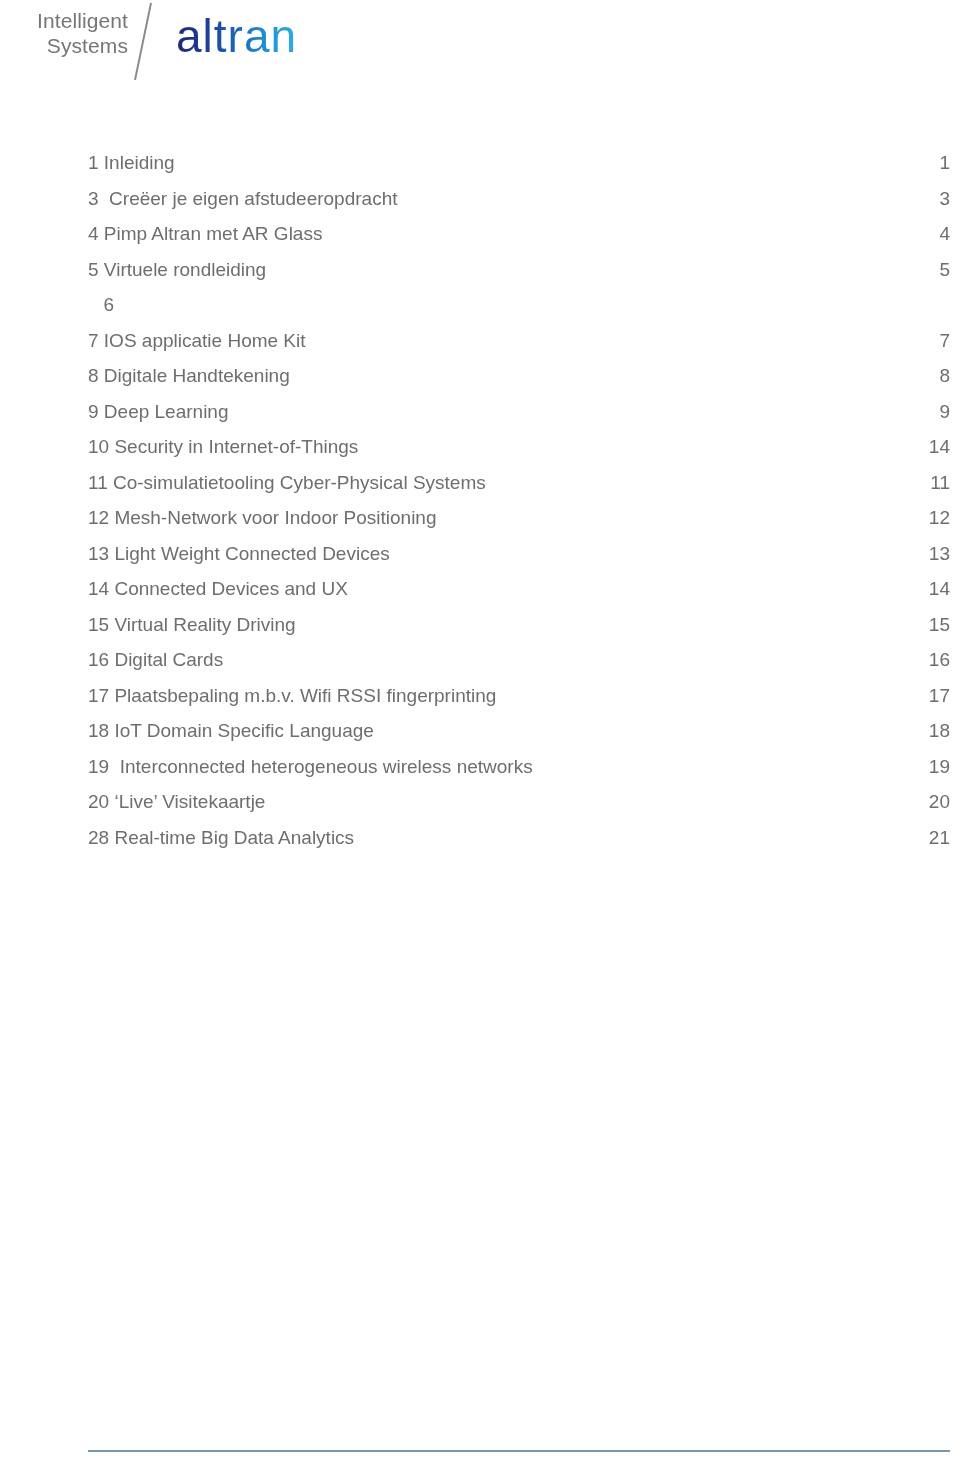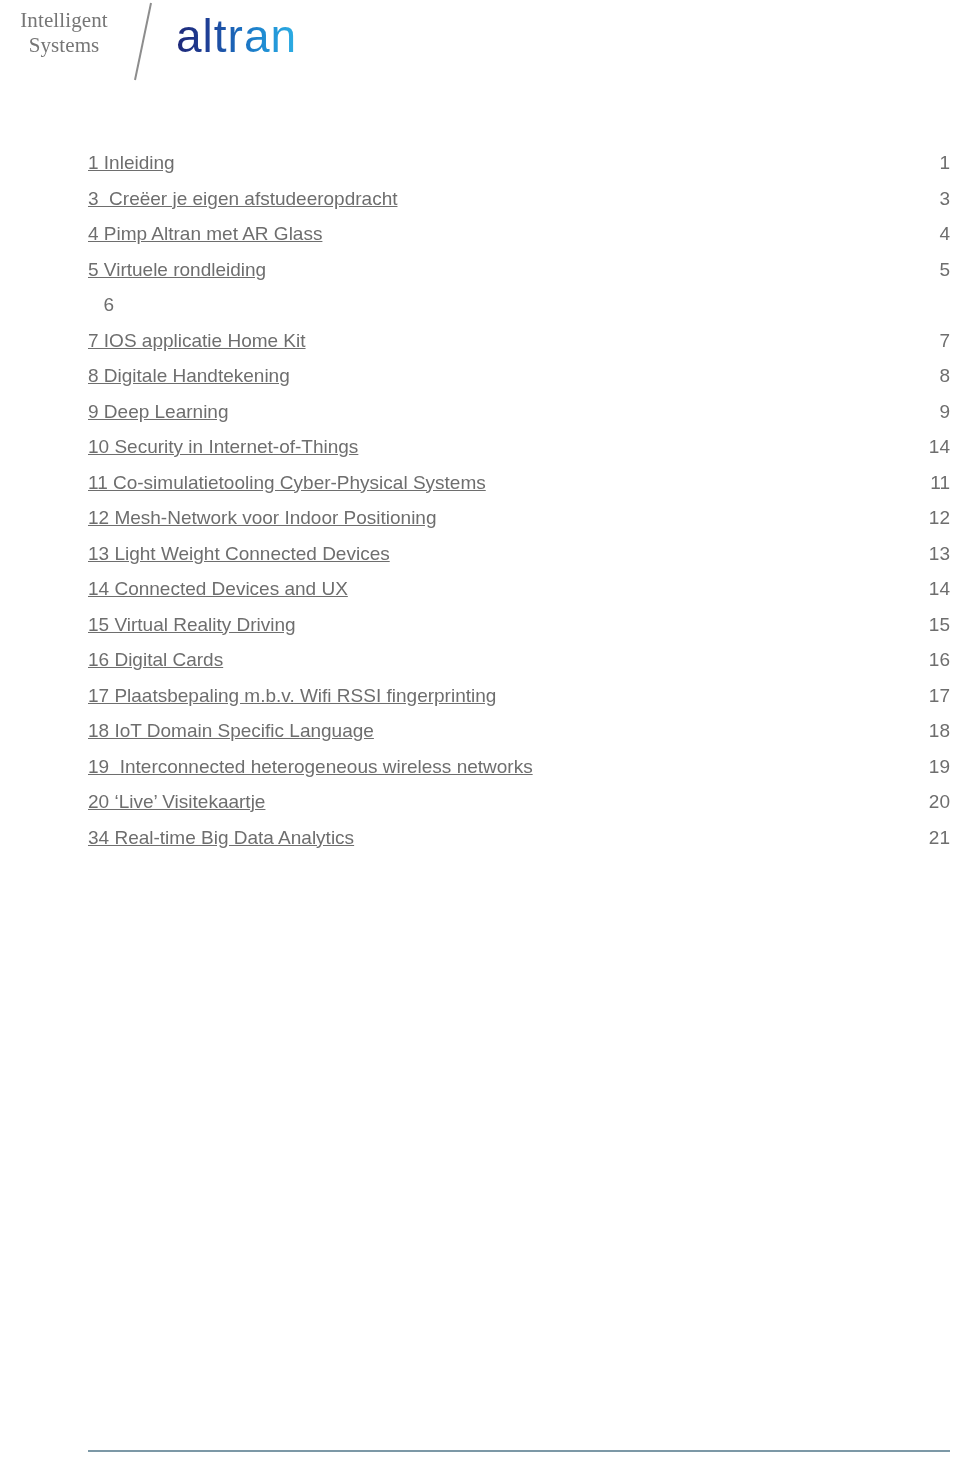--- a/index.html
+++ b/index.html
@@ -22,27 +22,26 @@
     top: 0;
     width: 960px;
     height: 90px;
   }
 
   #intelligent-systems-wordmark {
     position: absolute;
     left: 0;
     top: 8px;
     width: 128px;
-    text-align: center;
+    text-align: right;
     color: #767676;
     font-size: 21px;
     line-height: 25px;
     letter-spacing: 0.1px;
     white-space: nowrap;
-    font-family: Liberation Serif, serif;
   }
   #intelligent-systems-wordmark .line1,
   #intelligent-systems-wordmark .line2 {
     display: block;
   }
 
   #logo-divider-slash {
     position: absolute;
     left: 128px;
     top: 0px;
@@ -81,21 +80,20 @@
     height: 35.5px;
     color: #6e6e6e;
     font-size: 19px;
     line-height: 35.5px;
     white-space: pre;
   }
 
   .toc-title {
     flex: 0 1 auto;
     white-space: pre;
-    text-decoration: underline;
   }
 
   .toc-page {
     flex: 0 0 auto;
     text-align: right;
     min-width: 26px;
     white-space: pre;
   }
 
   
@@ -140,16 +138,16 @@
     <div class="toc-row"><span class="toc-title">11 Co-simulatietooling Cyber-Physical Systems</span><span class="toc-page">11</span></div>
     <div class="toc-row"><span class="toc-title">12 Mesh-Network voor Indoor Positioning</span><span class="toc-page">12</span></div>
     <div class="toc-row"><span class="toc-title">13 Light Weight Connected Devices</span><span class="toc-page">13</span></div>
     <div class="toc-row"><span class="toc-title">14 Connected Devices and UX</span><span class="toc-page">14</span></div>
     <div class="toc-row"><span class="toc-title">15 Virtual Reality Driving</span><span class="toc-page">15</span></div>
     <div class="toc-row"><span class="toc-title">16 Digital Cards</span><span class="toc-page">16</span></div>
     <div class="toc-row"><span class="toc-title">17 Plaatsbepaling m.b.v. Wifi RSSI fingerprinting</span><span class="toc-page">17</span></div>
     <div class="toc-row"><span class="toc-title">18 IoT Domain Specific Language</span><span class="toc-page">18</span></div>
     <div class="toc-row"><span class="toc-title">19  Interconnected heterogeneous wireless networks</span><span class="toc-page">19</span></div>
     <div class="toc-row"><span class="toc-title">20 ‘Live’ Visitekaartje</span><span class="toc-page">20</span></div>
-    <div class="toc-row"><span class="toc-title">34 Real-time Big Data Analytics</span><span class="toc-page">21</span></div>
+    <div class="toc-row"><span class="toc-title">28 Real-time Big Data Analytics</span><span class="toc-page">21</span></div>
   </div>
 
 <div id="footer-rule" style="background: rgb(124, 152, 166);"></div>
 
 </body></html>

